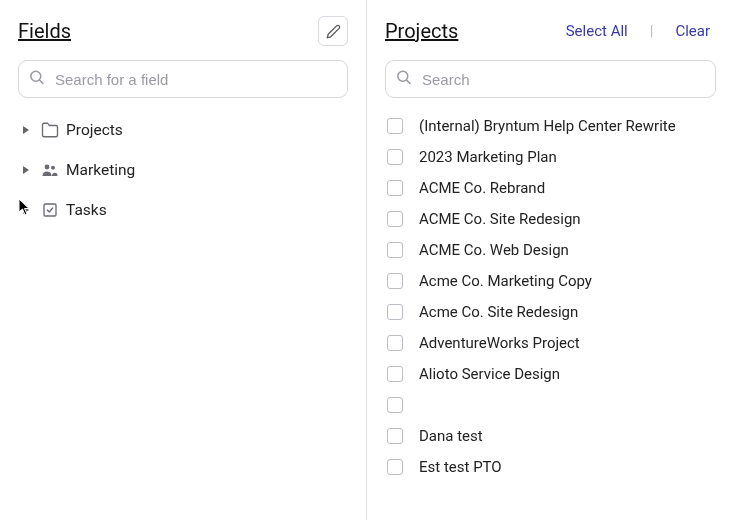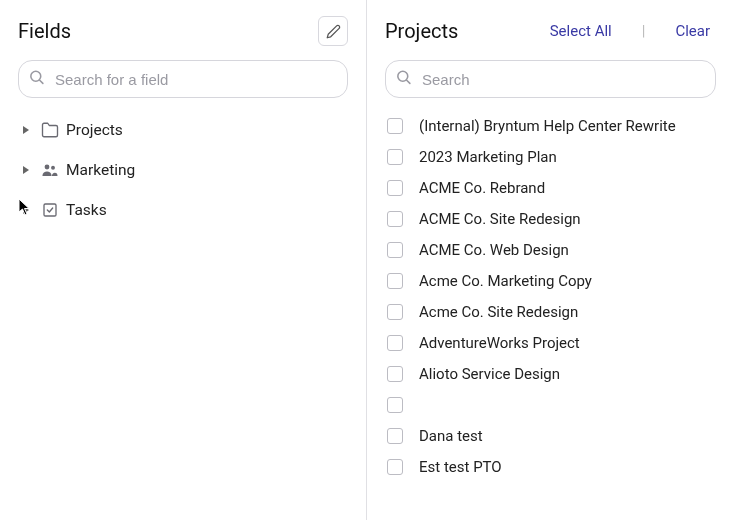--- a/index.html
+++ b/index.html
@@ -33,57 +33,58 @@
       display: flex;
       align-items: center;
       justify-content: space-between;
       padding: 0 8px 0 8px;
       min-height: 34px;
     }
     .panel-title {
       font-size: 20px;
       font-weight: 400;
       color: #111;
+      text-decoration: underline;
     }
     .icon-btn {
       width: 30px;
       height: 30px;
       border: 1px solid #d8d8de;
       border-radius: 6px;
       background: #fff;
       display: flex;
       align-items: center;
       justify-content: center;
       cursor: pointer;
       color: #555;
     }
     .right-actions {
       display: flex;
       align-items: center;
-      gap: 20px;
+      gap: 12px;
       font-size: 15px;
     }
     .link-btn {
       color: #3a3aa5;
       cursor: pointer;
       padding: 2px 6px;
     }
     .divider {
       color: #bbb;
       padding: 0 4px;
     }
     .search-wrap {
       margin: 12px 8px 8px 8px;
       position: relative;
     }
     .search-input {
       width: 100%;
       height: 38px;
       border: 1px solid #d6d6dc;
-      border-radius: 14px;
+      border-radius: 9px;
       padding: 0 10px 0 36px;
       font-size: 15px;
       color: #333;
       background: #fff;
       outline: none;
     }
     .search-input::placeholder {
       color: #9a9aa2;
     }
     .search-icon {

